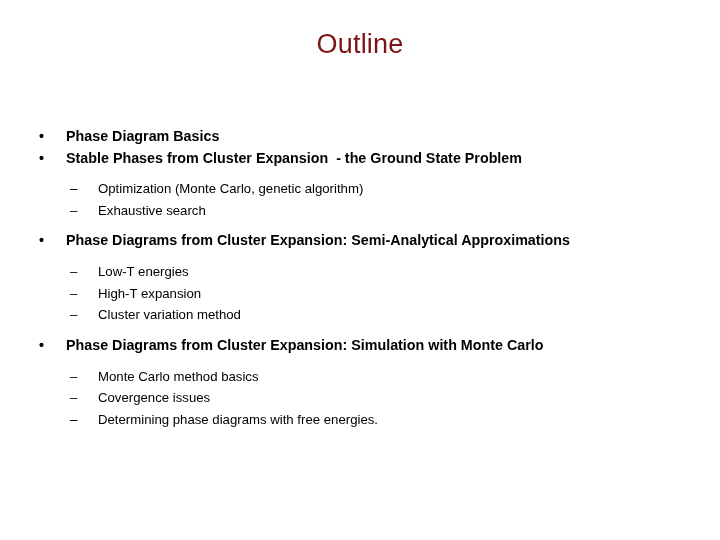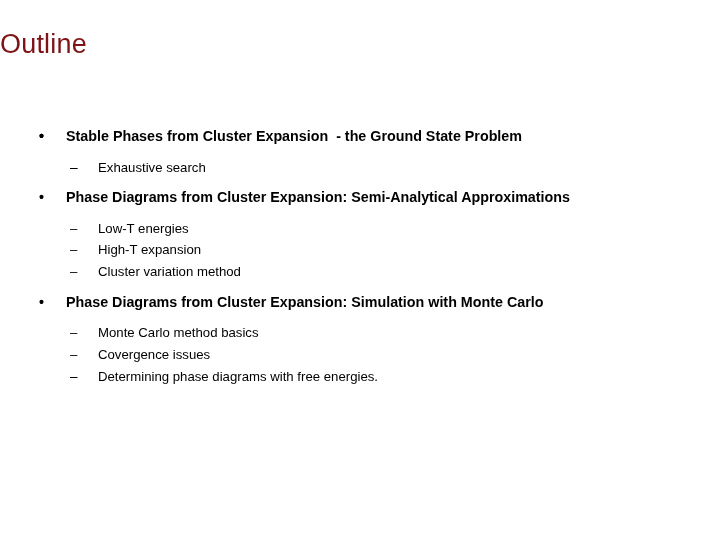--- a/index.html
+++ b/index.html
@@ -22,21 +22,21 @@
     width: 720px;
     height: 540px;
     background: #ffffff;
   }
 
   .slide-title {
     position: absolute;
     left: 0;
     top: 27px;
     width: 720px;
-    text-align: left;
+    text-align: center;
     font-size: 27px;
     font-weight: normal;
     line-height: 34px;
     color: #7d1416;
     letter-spacing: 0.2px;
     white-space: nowrap;
   }
 
   .body-area {
     position: absolute;
@@ -93,24 +93,24 @@
   }
 </style>
 </head>
 <body>
 
 <div class="slide">
 
   <div class="slide-title">Outline</div>
 
   <div class="body-area">
-      <div class="l1"><span class="marker">•</span></div>
+      <div class="l1"><span class="marker">•</span><span class="label">Phase Diagram Basics</span></div>
       <div class="l1"><span class="marker">•</span><span class="label">Stable Phases from Cluster Expansion  - the Ground State Problem</span></div>
       <div class="l2 gap-before"><span class="marker">–</span></div>
-      <div class="l2"><span class="marker">–</span></div>
+      <div class="l2"><span class="marker">–</span><span class="label">Optimization (Monte Carlo, genetic algorithm)</span></div>
       <div class="l2"><span class="marker">–</span><span class="label">Exhaustive search</span></div>
       <div class="l1 gap-before"><span class="marker">•</span><span class="label">Phase Diagrams from Cluster Expansion: Semi-Analytical Approximations</span></div>
       <div class="l2 gap-before"><span class="marker">–</span><span class="label">Low-T energies</span></div>
       <div class="l2"><span class="marker">–</span><span class="label">High-T expansion</span></div>
       <div class="l2"><span class="marker">–</span><span class="label">Cluster variation method</span></div>
       <div class="l1 gap-before"><span class="marker">•</span><span class="label">Phase Diagrams from Cluster Expansion: Simulation with Monte Carlo</span></div>
       <div class="l2 gap-before"><span class="marker">–</span><span class="label">Monte Carlo method basics</span></div>
       <div class="l2"><span class="marker">–</span><span class="label">Covergence issues</span></div>
       <div class="l2"><span class="marker">–</span></div>
       <div class="l2"><span class="marker">–</span><span class="label">Determining phase diagrams with free energies.</span></div>

